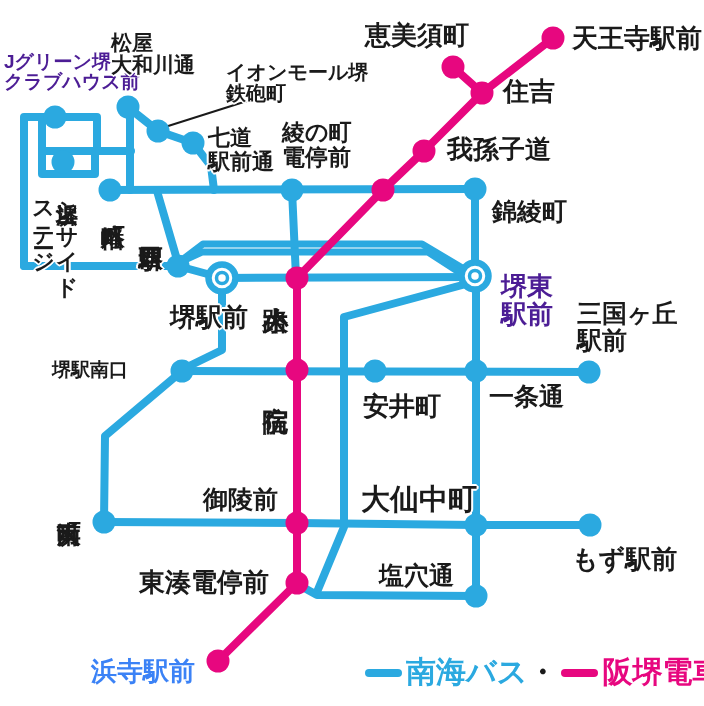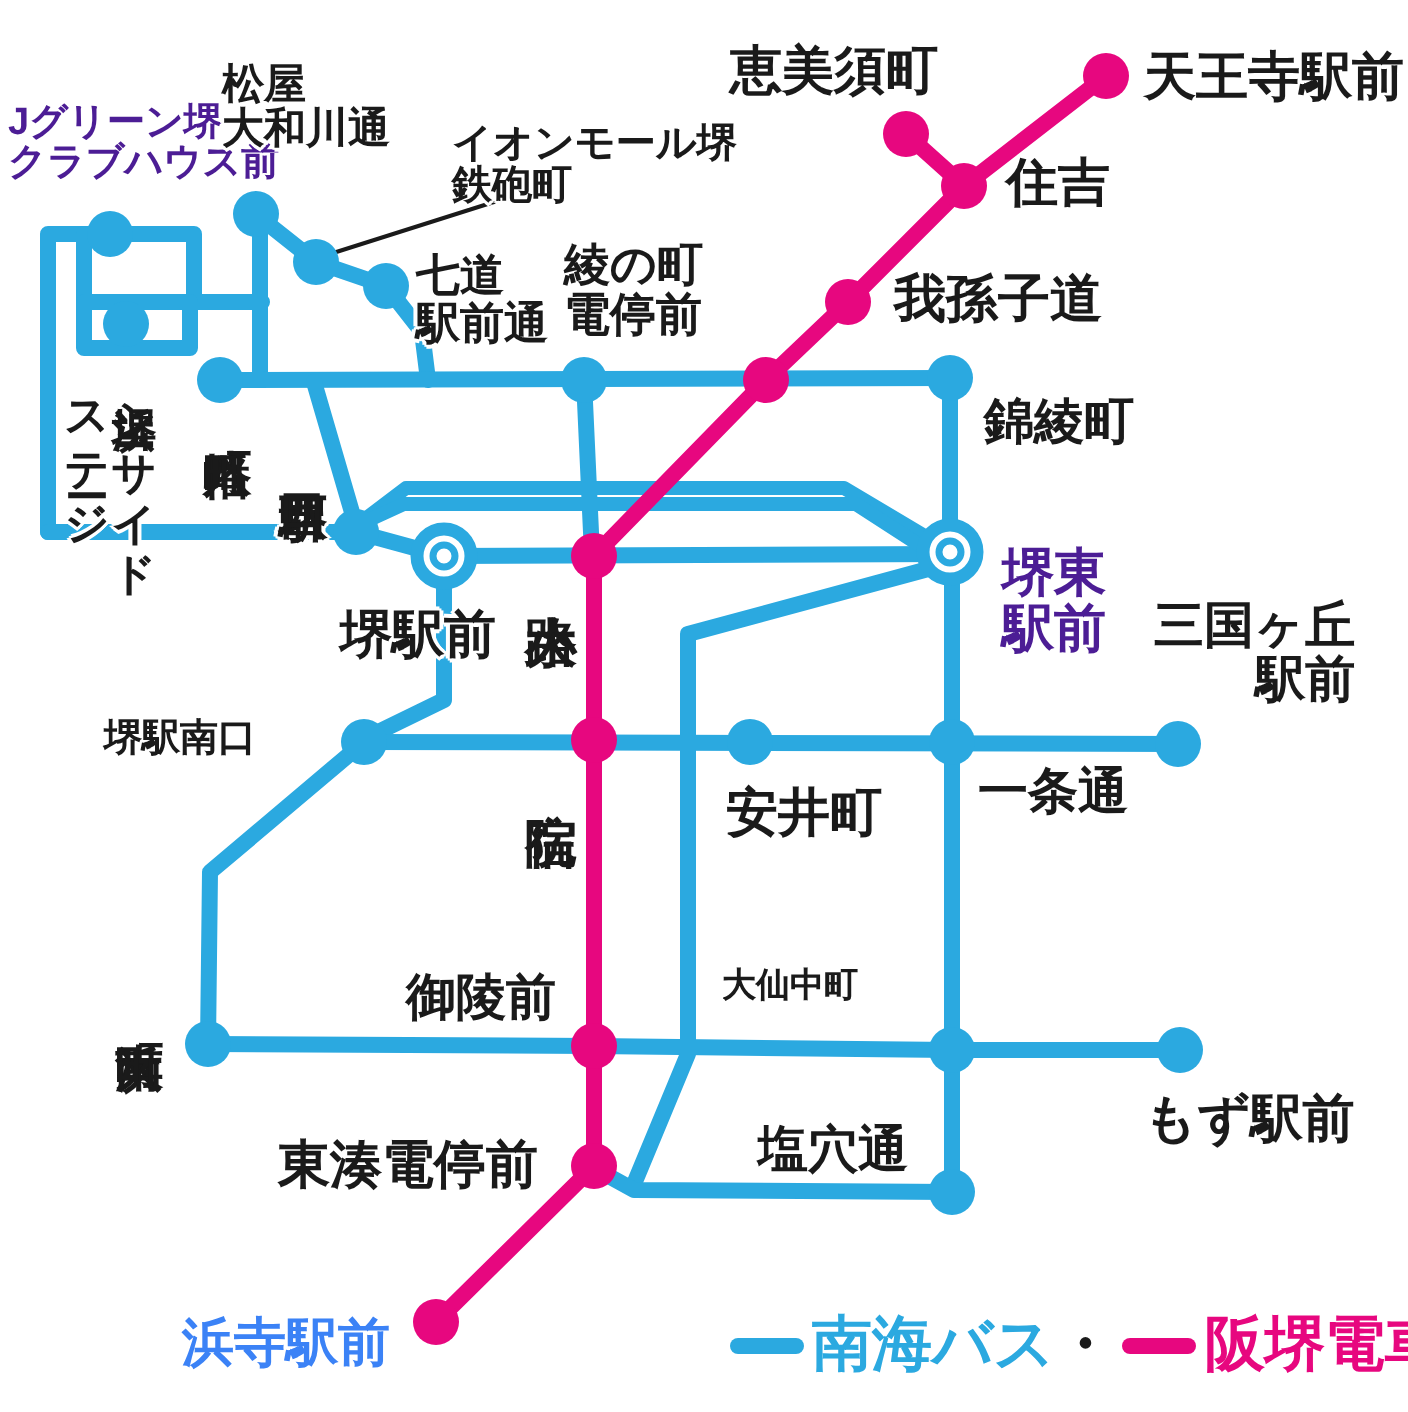--- a/index.html
+++ b/index.html
@@ -116,21 +116,21 @@
       <div class="lbl" style="left: 447px; top: 136px; font-size: 26px; color: rgb(26, 26, 26);">
         <span>我孫子道</span>
       </div>
       <div class="lbl" style="left: 492px; top: 198px; font-size: 25px; color: rgb(26, 26, 26);">
         <span>錦綾町</span>
       </div>
       <div class="lbl" style="left: 501px; top: 253px; font-size: 26px; color: #4c1d95; margin-top: 20px;">
         <span>堺東</span>
         <span>駅前</span>
       </div>
-      <div class="lbl" style="left: 577px; top: 300px; font-size: 25px; color: rgb(26, 26, 26); text-align: right;">
+      <div class="lbl" style="left: 577px; top: 300px; font-size: 25px; color: rgb(26, 26, 26);">
         <span>三国ヶ丘</span>
         <span>駅前</span>
       </div>
       <div class="lbl v" style="left: 261px; top: 287px; font-size: 26px; color: rgb(26, 26, 26);">
         <span>大小路</span>
       </div>
       <div class="lbl v" style="left: 261px; top: 386px; font-size: 26px; color: rgb(26, 26, 26);">
         <span>宿院</span>
       </div>
       <div class="lbl" style="left: 170px; top: 304px; font-size: 26px; color: rgb(26, 26, 26);">
@@ -148,21 +148,21 @@
       </div>
       <div class="lbl" style="left: 52px; top: 360px; font-size: 19px; color: rgb(26, 26, 26);">
         <span>堺駅南口</span>
       </div>
       <div class="lbl" style="left: 363px; top: 393px; font-size: 26px; color: rgb(26, 26, 26);">
         <span>安井町</span>
       </div>
       <div class="lbl" style="left: 489px; top: 383px; font-size: 25px; color: rgb(26, 26, 26);">
         <span>一条通</span>
       </div>
-      <div class="lbl" style="left: 361px; top: 484px; font-size: 17px; color: rgb(26, 26, 26);">
+      <div class="lbl" style="left: 361px; top: 484px; font-size: 29px; color: rgb(26, 26, 26);">
         <span>大仙中町</span>
       </div>
       <div class="lbl" style="left: 572px; top: 546px; font-size: 26px; color: rgb(26, 26, 26);">
         <span>もず駅前</span>
       </div>
       <div class="lbl" style="left: 379px; top: 562px; font-size: 25px; color: rgb(26, 26, 26);">
         <span>塩穴通</span>
       </div>
       <div class="lbl" style="left: 203px; top: 486px; font-size: 25px; color: rgb(26, 26, 26);">
         <span>御陵前</span>

